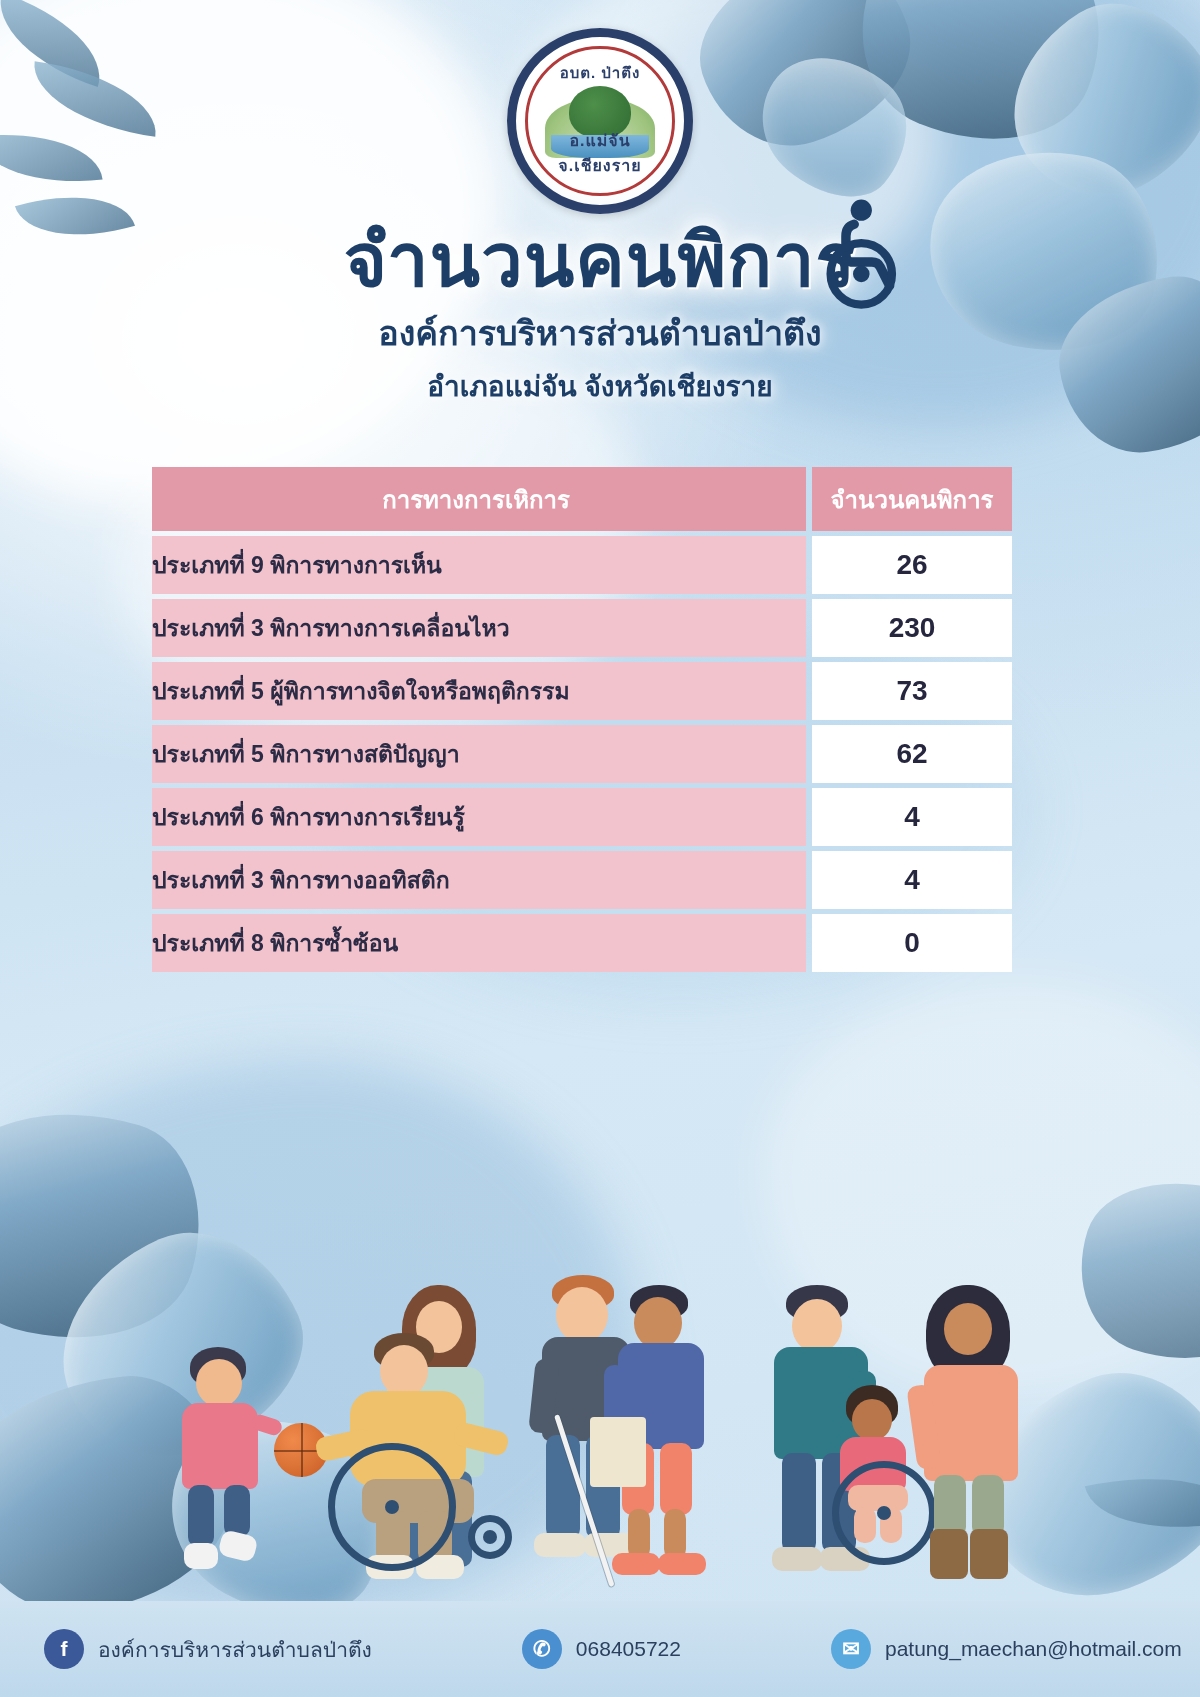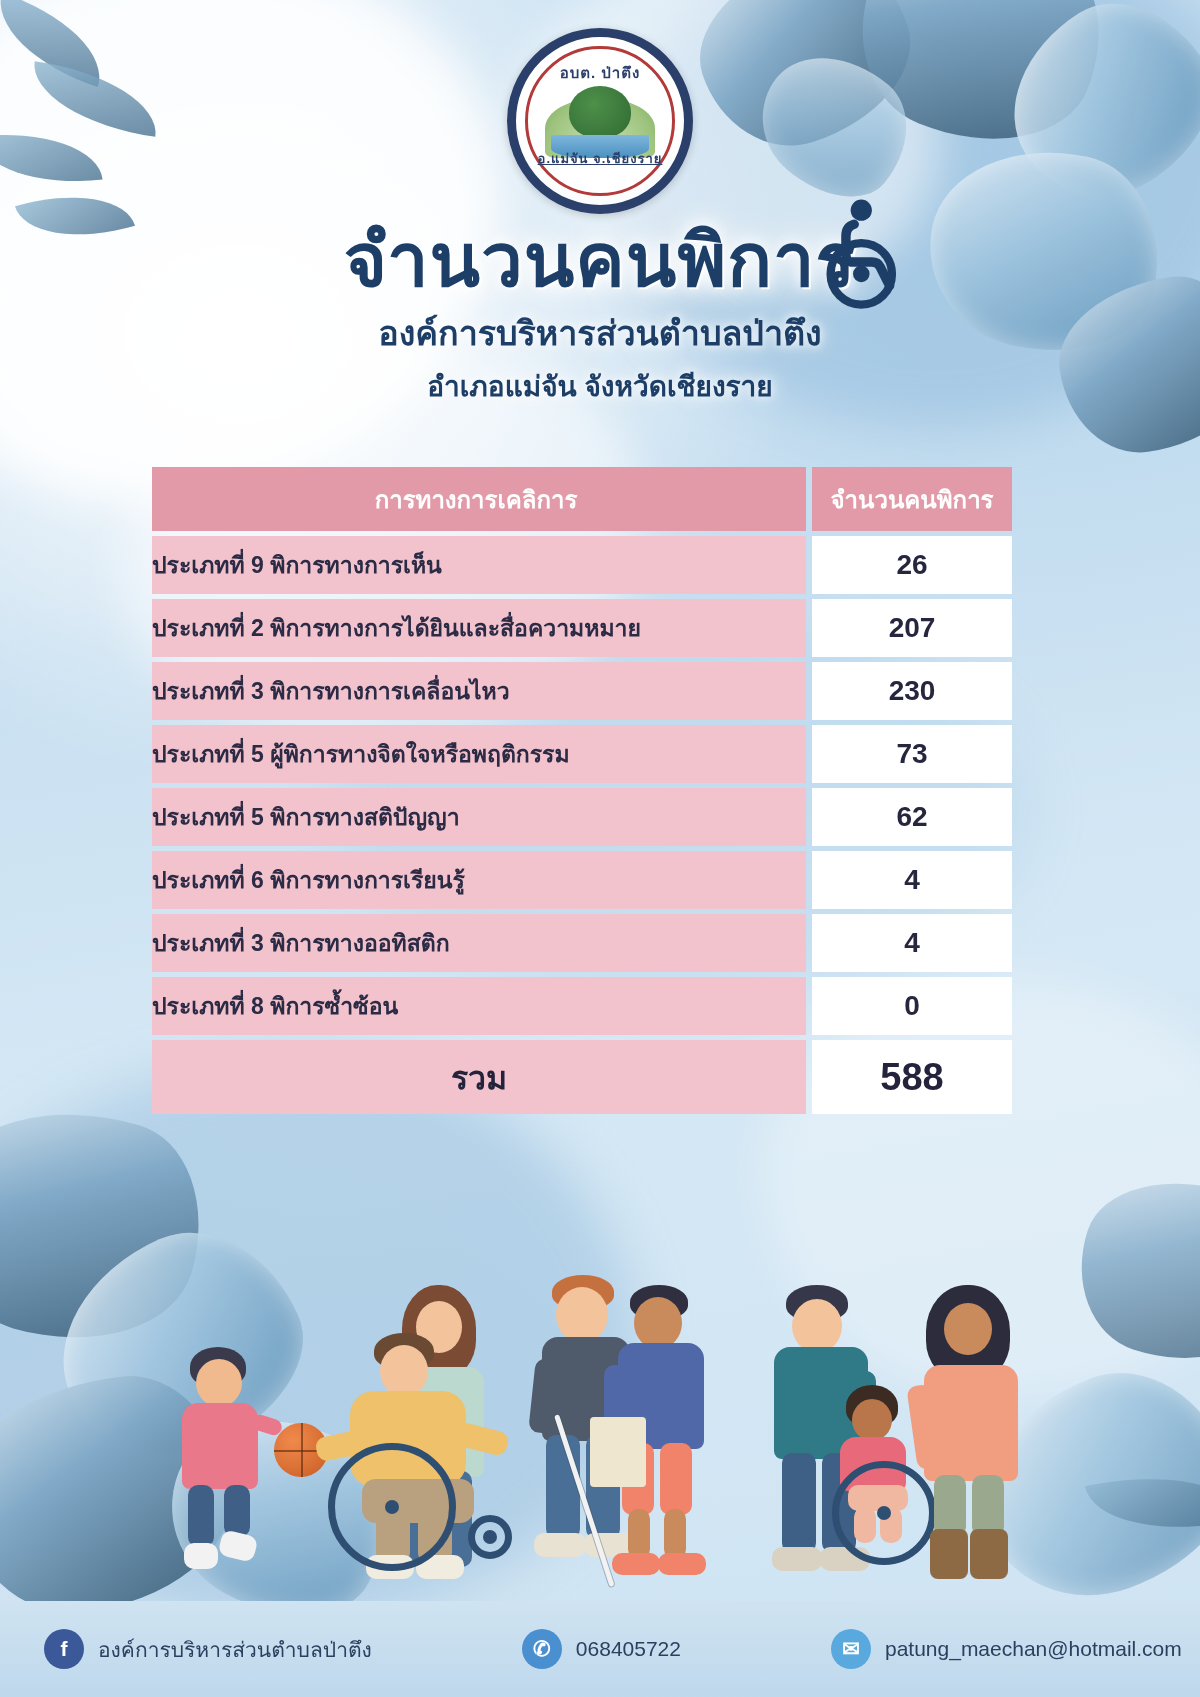--- a/index.html
+++ b/index.html
@@ -92,21 +92,21 @@
   .logo-water {
     position: absolute; left: 16%; right: 16%; bottom: 24%; height: 16%;
     background: linear-gradient(#7fb7dd, #4a90c0);
     border-radius: 0 0 40% 40%;
   }
   .logo-text-top, .logo-text-bottom {
     position: absolute; left: 0; right: 0; text-align: center;
     color: #2b3f6b; font-size: 15px; font-weight: 700; letter-spacing: 1px;
   }
   .logo-text-top { top: 12px; }
-  .logo-text-bottom { bottom: 24px; font-size: 13px; text-decoration: underline; }
+  .logo-text-bottom { bottom: 15px; font-size: 16px; }
 
   .title-wrap {
     position: absolute; left: 0; right: 0; top: 222px; text-align: center;
   }
   .title-main {
     display: inline-block;
     font-size: 74px; line-height: 1.05; font-weight: 700; color: #1d3e67;
     letter-spacing: 1px;
     text-shadow: 0 0 14px #ffffff, 0 0 26px #ffffff, 0 0 40px #ffffff, 2px 2px 0 rgba(255,255,255,0.9);
   }
@@ -265,37 +265,32 @@
 <svg class="wheelchair-icon" viewBox="0 0 100 100" aria-hidden="true">
   <circle cx="46" cy="12" r="9" fill="currentColor"></circle>
   <path d="M40 24 q-7 2 -7 10 l0 16 q0 6 6 6 l16 0 q5 0 7 4 l8 16" stroke="currentColor" stroke-width="8" fill="none" stroke-linecap="round"></path>
   <circle cx="46" cy="66" r="26" stroke="currentColor" stroke-width="7" fill="none"></circle>
   <circle cx="46" cy="66" r="7" fill="currentColor"></circle>
 </svg>
 
 <table class="table">
   <thead>
     <tr>
-      <th class="hdr-cell hdr-left">การทางการเคลิการ</th>
+      <th class="hdr-cell hdr-left">การทางการเหิการ</th>
       <th class="spacer-col"></th>
       <th class="hdr-cell" style="width:200px;">จำนวนคนพิการ</th>
     </tr>
   </thead>
   <tbody>
     <tr>
       <td class="row-label">ประเภทที่ 9 พิการทางการเห็น</td>
       <td class="spacer-col"></td>
       <td class="row-value">26</td>
     </tr>
     <tr>
-      <td class="row-label">ประเภทที่ 2  พิการทางการได้ยินและสื่อความหมาย</td>
-      <td class="spacer-col"></td>
-      <td class="row-value">207</td>
-    </tr>
-    <tr>
       <td class="row-label">ประเภทที่ 3 พิการทางการเคลื่อนไหว</td>
       <td class="spacer-col"></td>
       <td class="row-value">230</td>
     </tr>
     <tr>
       <td class="row-label">ประเภทที่ 5 ผู้พิการทางจิตใจหรือพฤติกรรม</td>
       <td class="spacer-col"></td>
       <td class="row-value">73</td>
     </tr>
     <tr>
@@ -310,25 +305,20 @@
     </tr>
     <tr>
       <td class="row-label">ประเภทที่ 3  พิการทางออทิสติก</td>
       <td class="spacer-col"></td>
       <td class="row-value">4</td>
     </tr>
     <tr>
       <td class="row-label">ประเภทที่ 8 พิการซ้ำซ้อน</td>
       <td class="spacer-col"></td>
       <td class="row-value">0</td>
-    </tr>
-    <tr>
-      <td class="total-label">รวม</td>
-      <td class="spacer-col"></td>
-      <td class="total-value">588</td>
     </tr>
   </tbody>
 </table>
 
 <div class="people">
 
   <div class="fig" style="left:168px; width:120px; height:240px;">
     <div class="hair" style="left:22px; top:2px; width:56px; height:40px; background:#3a3a4c;"></div>
     <div class="head" style="left:28px; top:14px; width:46px; height:48px; background:#f0b98e;"></div>
     <div class="body" style="left:14px; top:58px; width:76px; height:86px; background:#e8788a;"></div>

